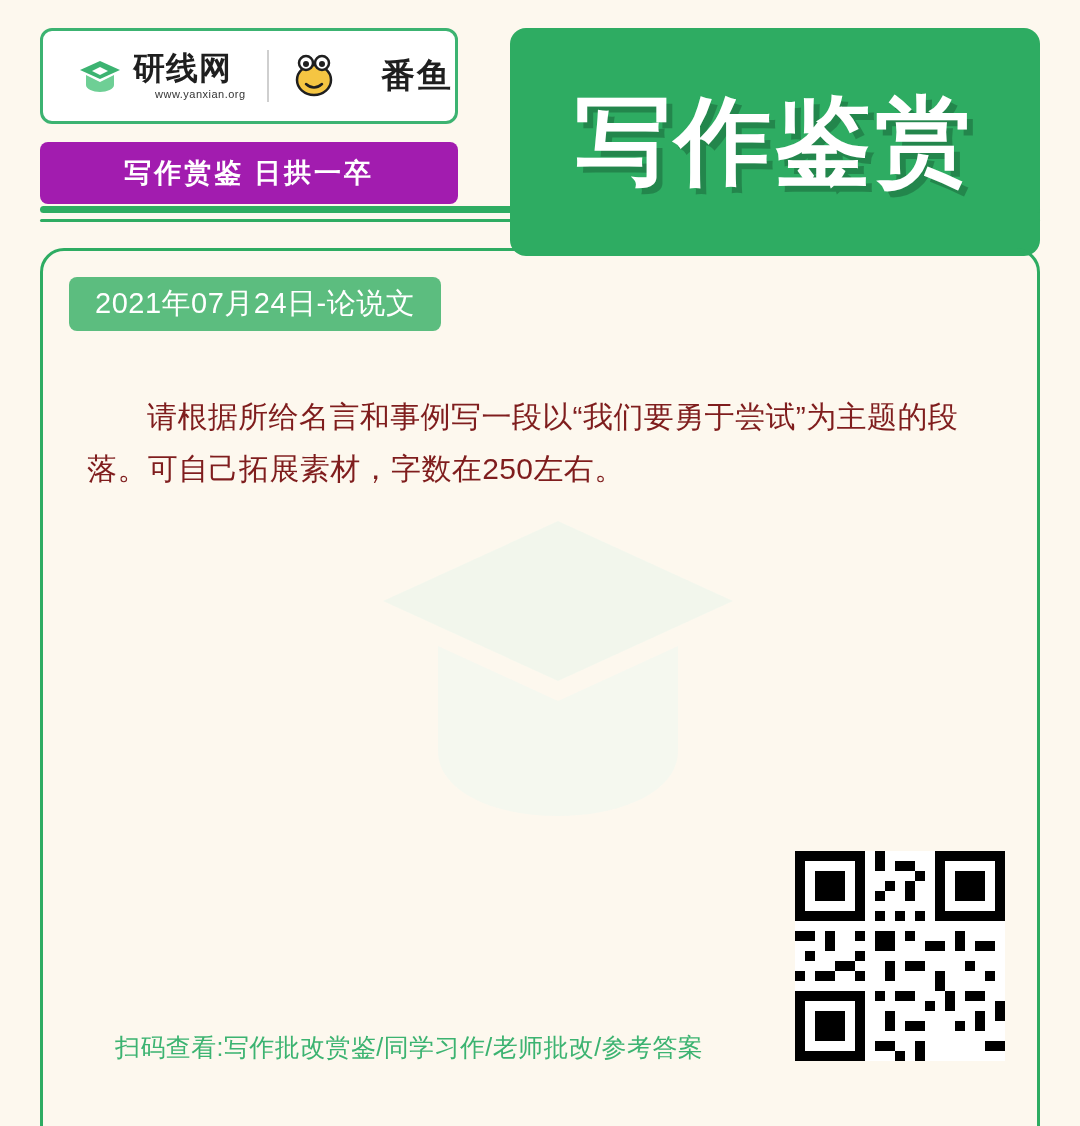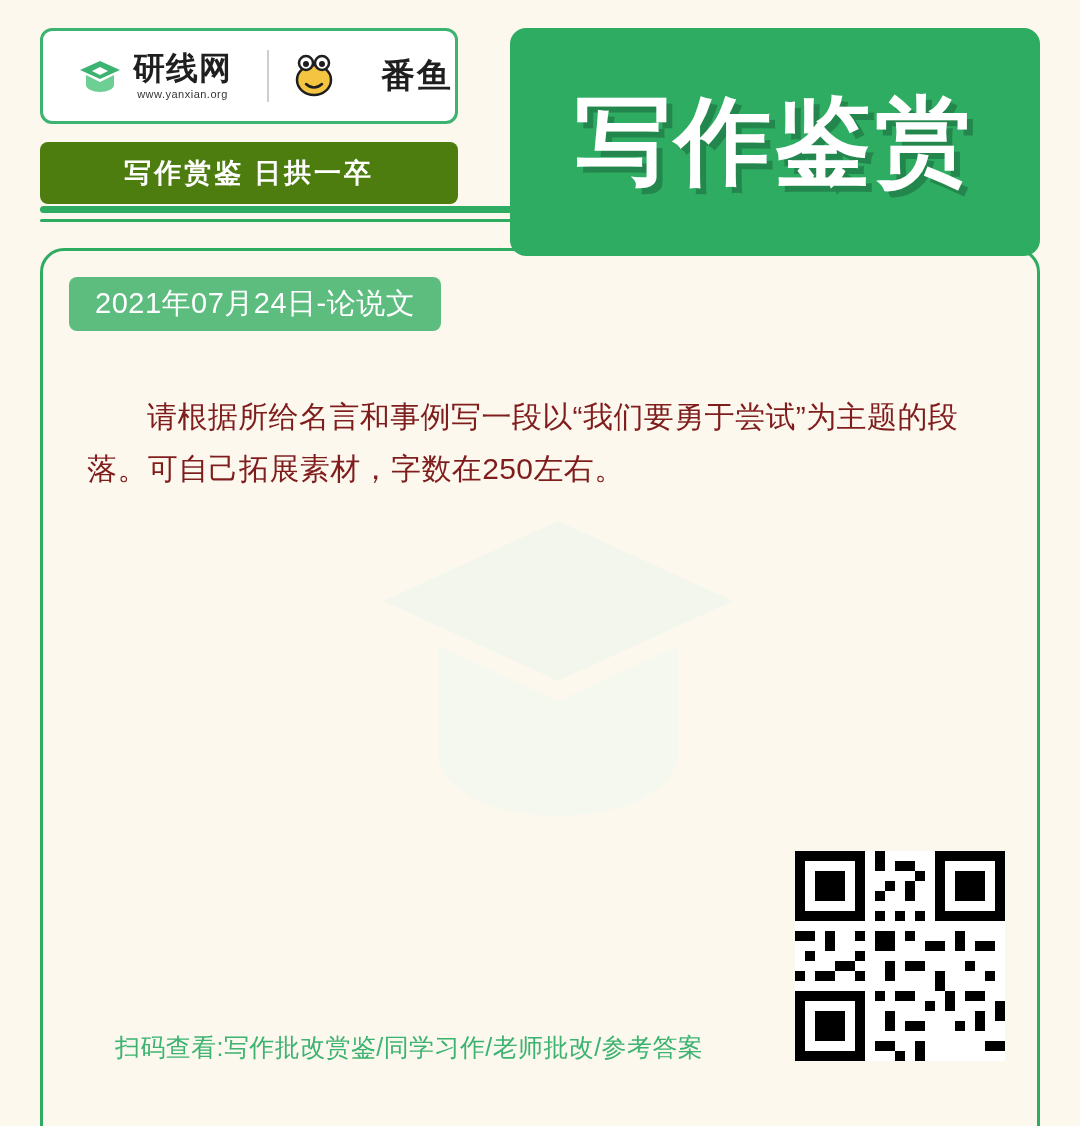--- a/index.html
+++ b/index.html
@@ -66,21 +66,21 @@
     font-size: 32px;
     color: #1f1f1f;
     letter-spacing: 1px;
     line-height: 1.05;
   }
   .brand-url {
     font-size: 11px;
     color: #333;
     letter-spacing: 0.5px;
     margin-top: 2px;
-    text-align: center;
+    margin-left: 22px;
   }
   .divider-v {
     width: 2px;
     height: 52px;
     background: #cfcfcf;
     margin: 0 6px;
   }
   .brand-right {
     display: flex;
     align-items: center;
@@ -100,21 +100,21 @@
     letter-spacing: 2px;
     margin-left: 32px;
   }
 
   .subtitle-box {
     position: absolute;
     left: 0;
     top: 114px;
     width: 418px;
     height: 62px;
-    background: #4d7c0f;
+    background: #a21caf;
     border-radius: 8px;
     display: flex;
     align-items: center;
     justify-content: center;
   }
   .subtitle-text {
     font-family: "Liberation Serif", serif;
     font-weight: bold;
     color: #ffffff;
     font-size: 27px;

